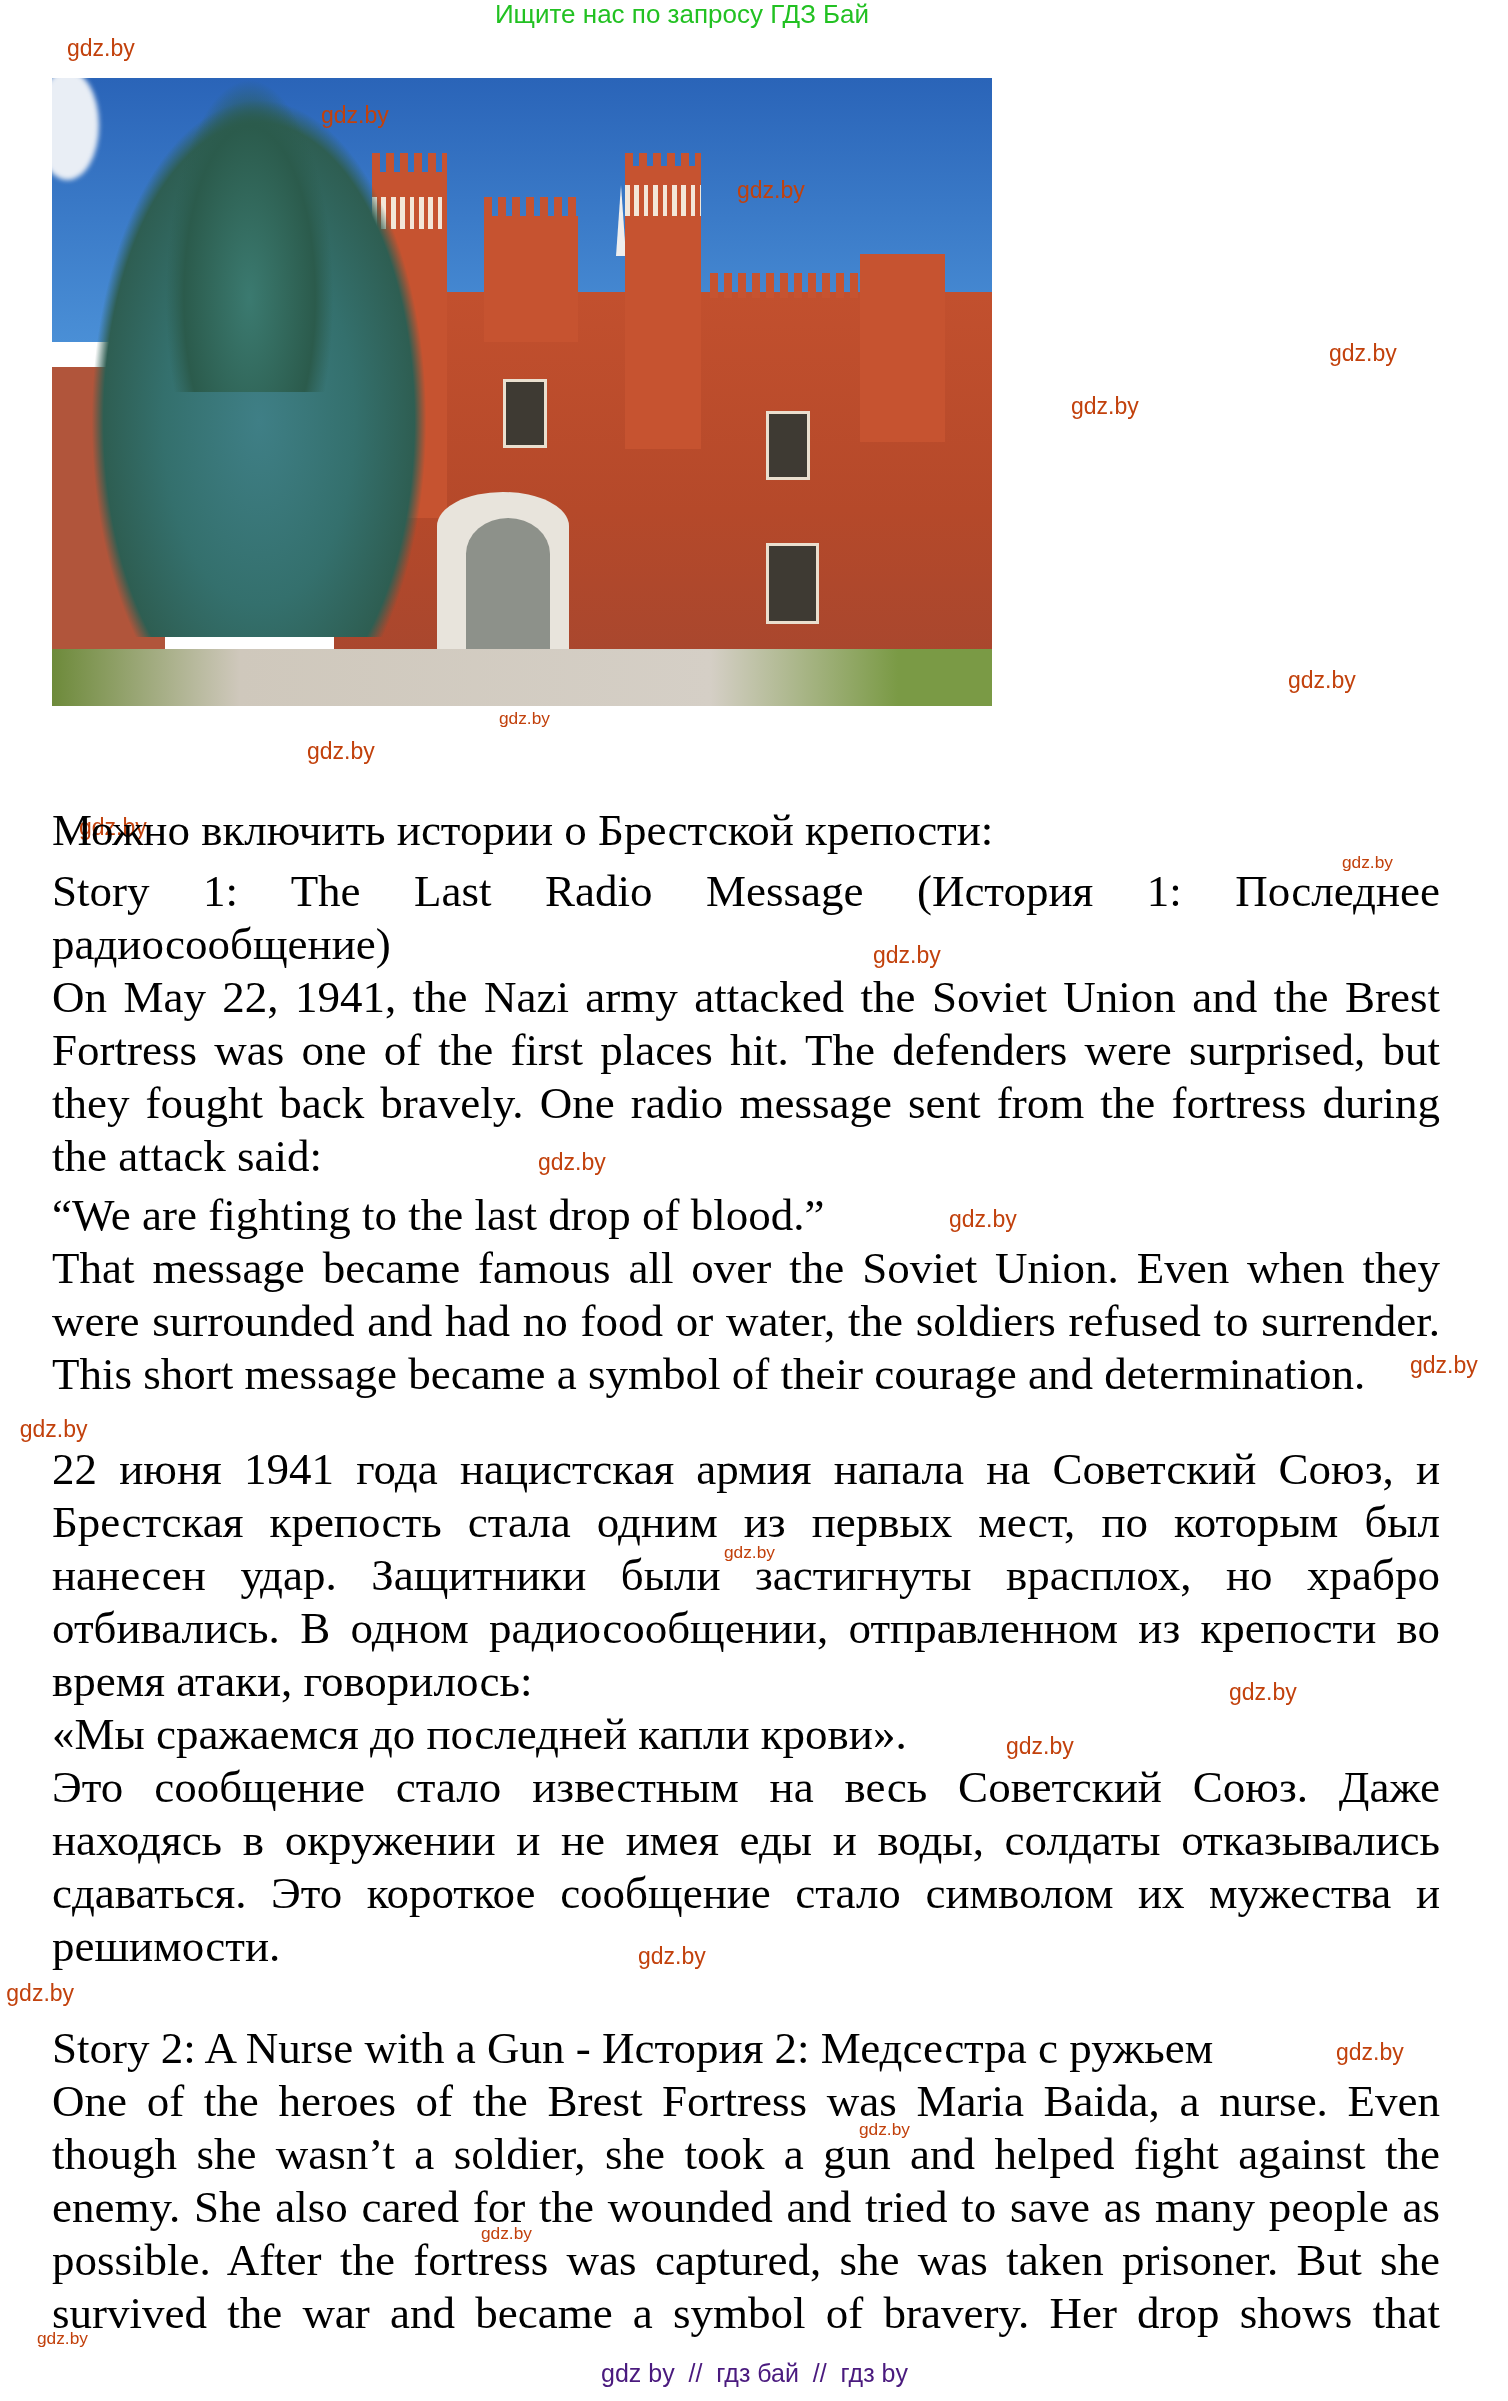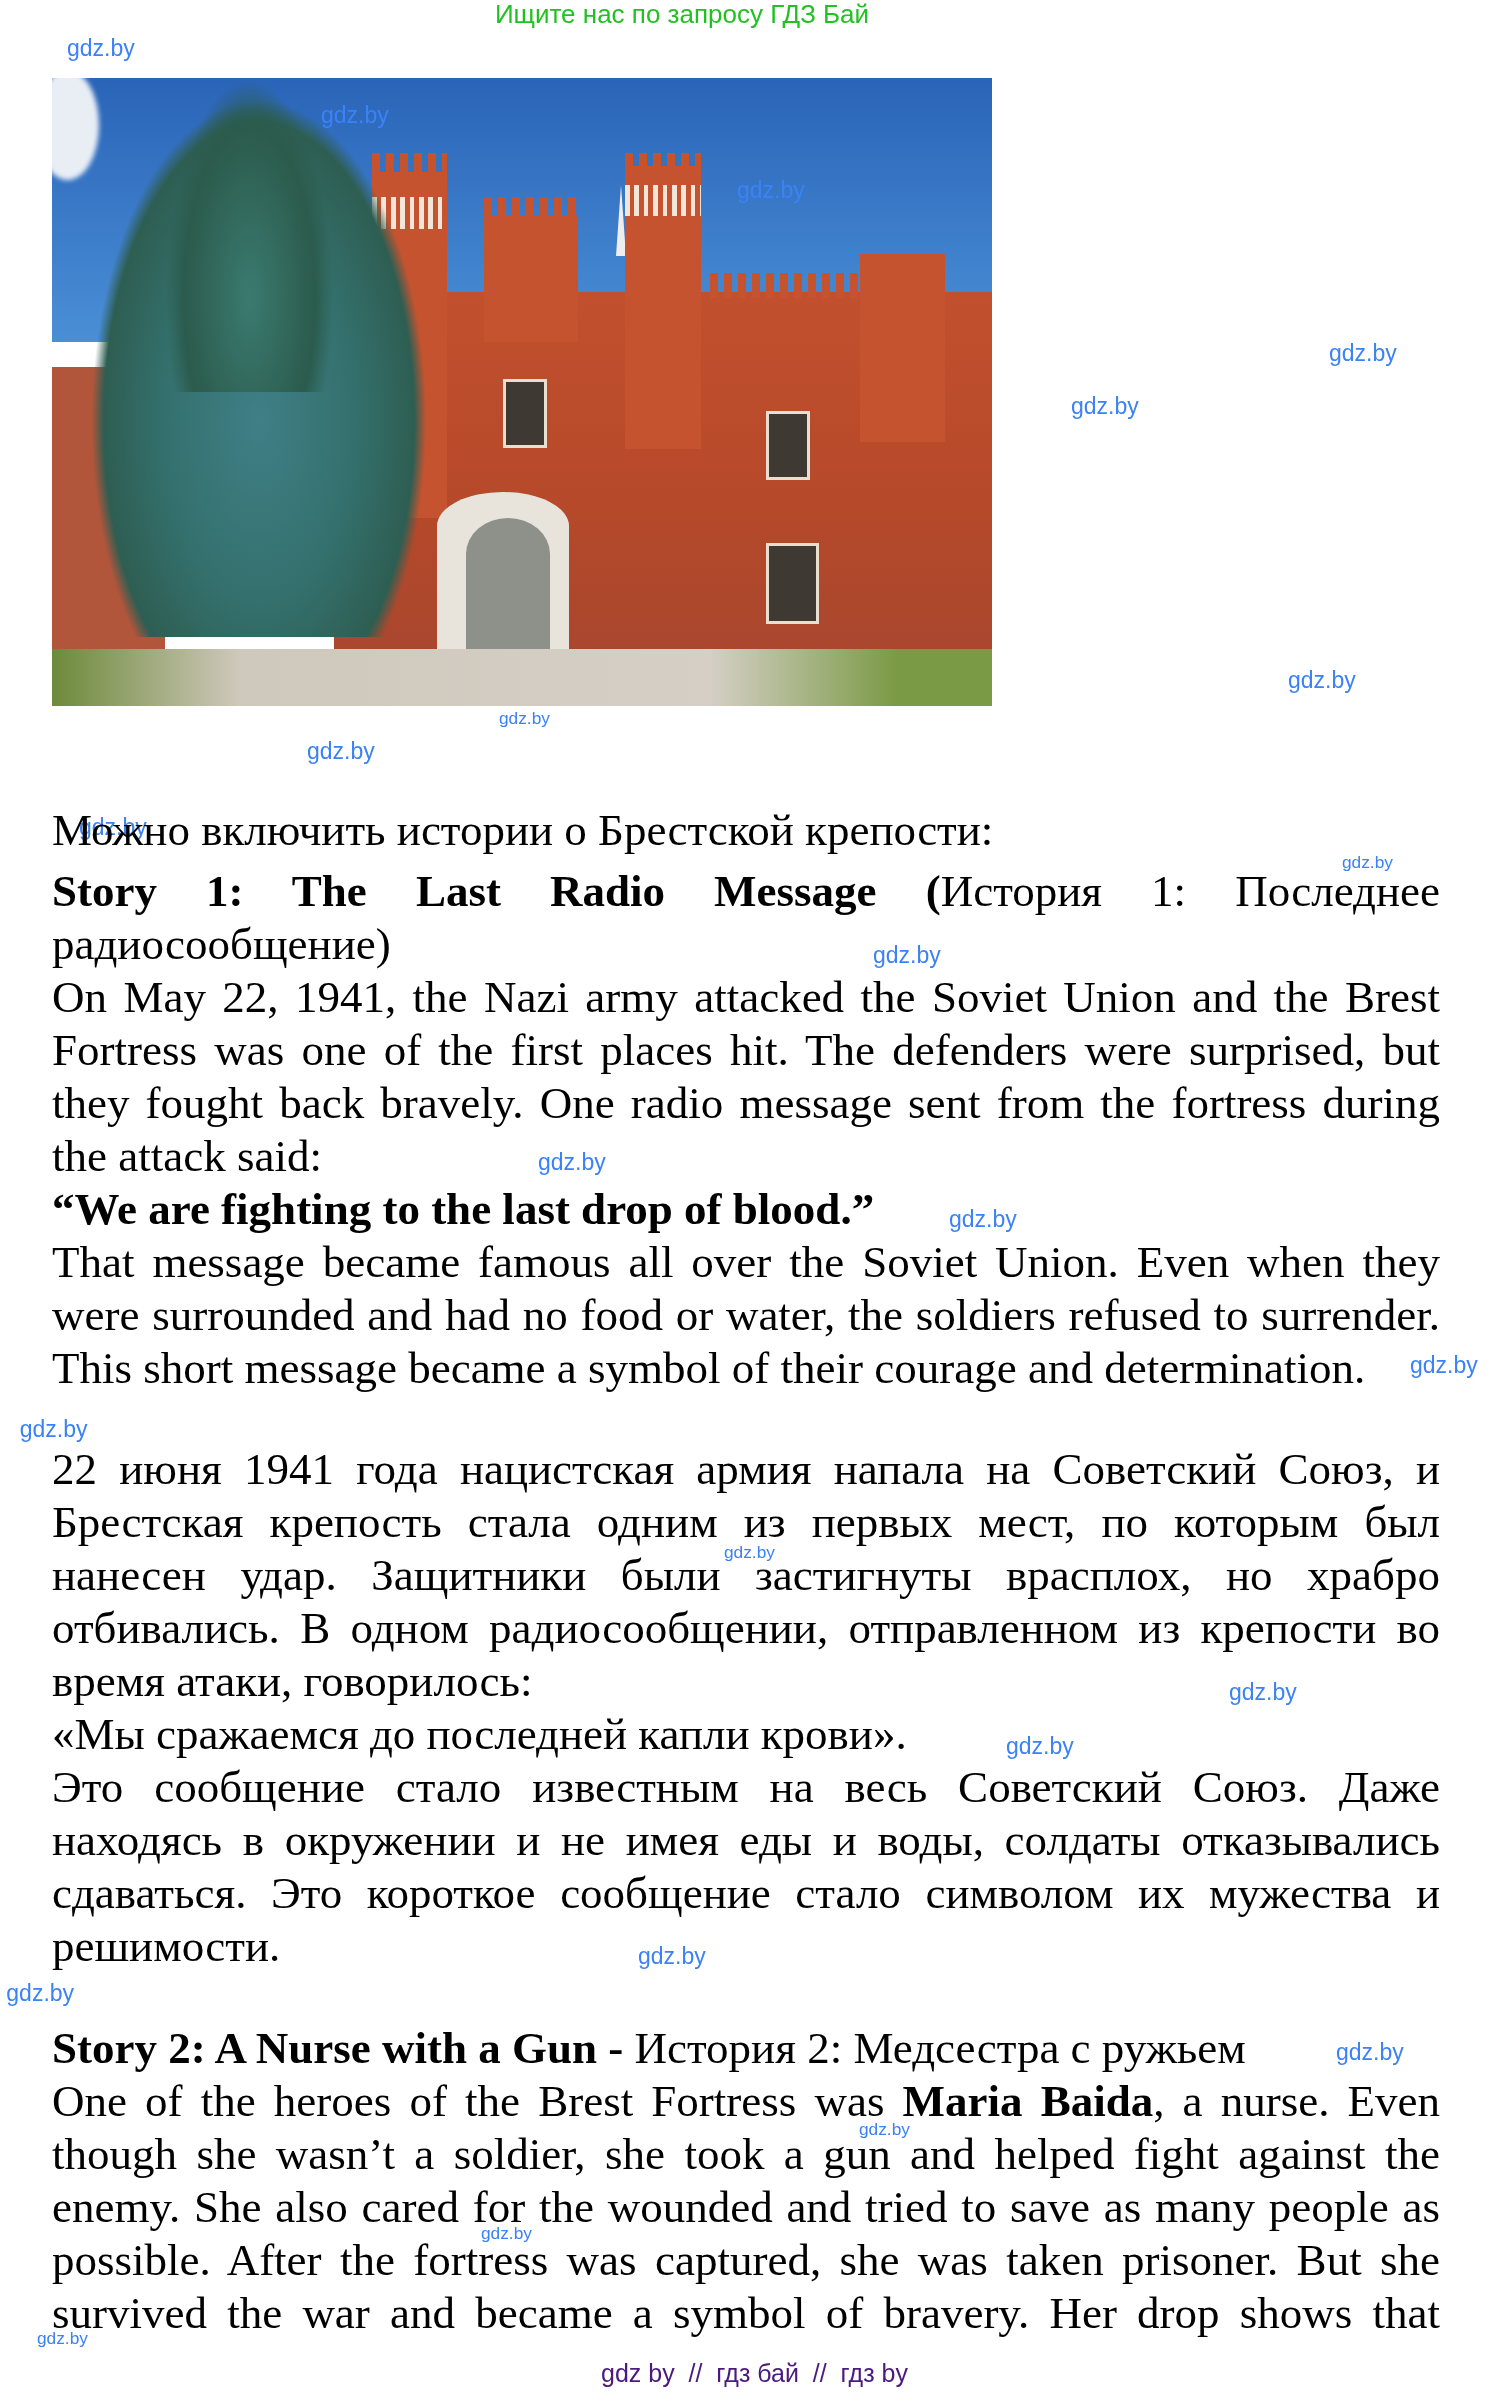--- a/index.html
+++ b/index.html
@@ -9,21 +9,21 @@
     font-family: "Liberation Sans", sans-serif; font-size: 26px; line-height: 28px;
     color: #22c122;
   }
   .footer {
     position: absolute; left: 0; width: 1509px; top: 2358px; text-align: center;
     font-family: "Liberation Sans", sans-serif; font-size: 25px; line-height: 31px;
     color: #4a1a7e; white-space: pre;
   }
   .wm {
     position: absolute; font-family: "Liberation Sans", sans-serif;
-    font-size: 23px; line-height: 25px; color: #3b82f6; white-space: nowrap;
+    font-size: 23px; line-height: 25px; color: #c2410c; white-space: nowrap;
   }
   .wm.small { font-size: 17.3px; line-height: 19px; }
   .photo {
     position: absolute; left: 52px; top: 78px; width: 940px; height: 628px; overflow: hidden;
     background: linear-gradient(180deg, #2f6cc2 0%, #3a7fd0 30%, #4a8ad4 38%, #ffffff 38.2%, #ffffff 38.2%);
   }
   .photo .sky { position: absolute; left: 0; top: 0; width: 100%; height: 42%; background: linear-gradient(180deg,#2a64b8,#4a8fd6); }
   .photo .cloud { position: absolute; background: #e9eef5; border-radius: 50%; filter: blur(2.4px); }
   .photo .wall { position: absolute; left: 30%; top: 34%; width: 70%; height: 58%; background: linear-gradient(180deg,#c2502e,#b5492a 60%,#a9472e); }
   .photo .wall-left { position: absolute; left: 0; top: 46%; width: 12%; height: 46%; background: #b1553b; }
@@ -38,21 +38,21 @@
   .photo .tree2 { position: absolute; left: 12%; top: 0%; width: 18%; height: 50%;
     background: radial-gradient(ellipse at 50% 70%, #3b7a70 0%, #2b5b4c 55%, transparent 70%); }
   .photo .ground { position: absolute; left: 0; top: 91%; width: 100%; height: 9%; background: linear-gradient(90deg,#6d8a3a 0%,#cfc8bc 20%,#d5cfc6 70%,#7a9a45 90%); }
   .photo .spire { position: absolute; left: 60%; top: 17%; width: 0; height: 0; border-left: 5.5px solid transparent; border-right: 5.5px solid transparent; border-bottom: 71px solid #eeeeee; }
   .text {
     position: absolute; left: 52px; width: 1388px;
     font-family: "Liberation Serif", serif; font-size: 45px; line-height: 53px; color: #000;
   }
   .just { text-align: justify; text-align-last: justify; }
   .left { text-align: left; }
-  .b { font-weight: bold; }
+  .b { font-weight: normal; margin-top: 6px; }
 </style>
 </head>
 <body>
 
 <div class="header">Ищите нас по запросу ГДЗ Бай</div>
 
 <div class="photo">
   <div class="sky"></div>
   <div class="cloud" style="left:-15.7px;top:-7.9px;width:63px;height:110px;"></div>
   <div class="cloud" style="left:897px;top:260px;width:63px;height:157px;"></div>

